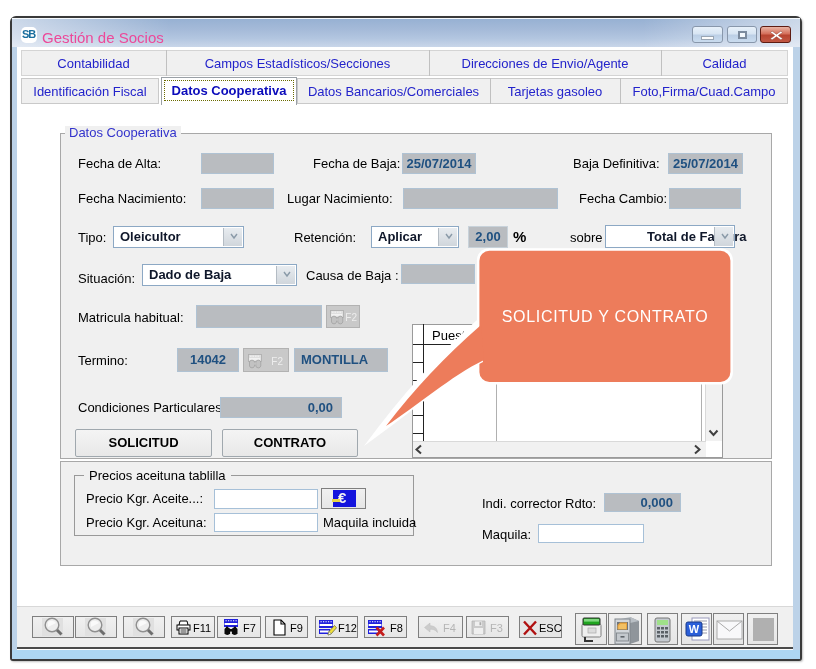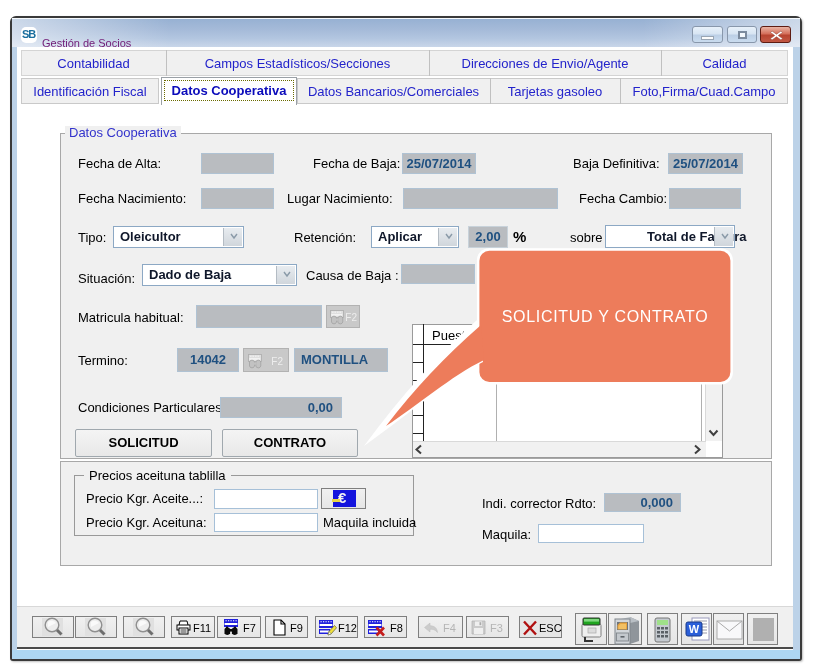--- a/index.html
+++ b/index.html
@@ -21,21 +21,21 @@
 <body>
 
 <div class="abs" id="winframe" style="left:10px; top:16px; width:792px; height:645px; background:#bcd2e8; border:2px solid #3a3a3a; border-radius:6px 6px 3px 3px; box-shadow:1px 1px 2px rgba(0,0,0,0.25);"></div>
 
 <div class="abs" style="left:12px; top:18px; width:788px; height:1px; background:#f6fafd;"></div>
 <div class="abs" style="left:12px; top:19px; width:788px; height:28px; background:linear-gradient(90deg, rgba(255,255,255,.5) 0%, rgba(255,255,255,0) 20%, rgba(255,255,255,0) 80%, rgba(255,255,255,.5) 100%), linear-gradient(180deg,#97b1d3 0%,#a6bbd9 40%,#b3c6e0 70%,#c9d6e9 100%);"></div>
 
 <div class="abs" style="left:21px; top:27px; width:16px; height:16px; background:#fff; border-radius:5px;">
   <div class="abs" style="left:1px; top:1px; font-size:11px; font-weight:bold; color:#1a6e9e; letter-spacing:-1px;">SB</div>
 </div>
-<div class="abs" style="left:42px; top:37px; font-size:11px; color:#701a75;">Gestión de Socios</div>
+<div class="abs" style="left:42px; top:29px; font-size:15px; color:#ec4899;">Gestión de Socios</div>
 
 <div class="abs" style="left:692px; top:26px; width:31px; height:17px; border:1px solid #8897ab; border-radius:3px; background:linear-gradient(#e8f1fa 0%,#d8e5f3 45%,#bccfe6 55%,#cadcef 100%);">
   <div class="abs" style="left:8px; top:9px; width:13px; height:4px; background:#fdfdfd; border:1px solid #9aa6b4;"></div>
 </div>
 <div class="abs" style="left:727px; top:26px; width:30px; height:17px; border:1px solid #8897ab; border-radius:3px; background:linear-gradient(#e8f1fa 0%,#d8e5f3 45%,#bccfe6 55%,#cadcef 100%);">
   <div class="abs" style="left:10px; top:4px; width:9px; height:8px; border:2px solid #7c8b9e; background:#f4f8fc;"></div>
 </div>
 <div class="abs" style="left:760px; top:26px; width:31px; height:17px; border:1px solid #5e1c12; border-radius:3px; background:linear-gradient(#e9b4a4 0%,#d5705c 45%,#b84430 55%,#c25844 100%);">
   <svg class="abs" style="left:9px; top:3px;" width="13" height="11" viewBox="0 0 13 11">
       <path d="M2 1 L6.5 4.2 L11 1 L12.5 2.5 L8.3 5.5 L12.5 8.5 L11 10 L6.5 6.8 L2 10 L0.5 8.5 L4.7 5.5 L0.5 2.5 Z" fill="#fff" stroke="#9b5246" stroke-width="0.6"></path>

